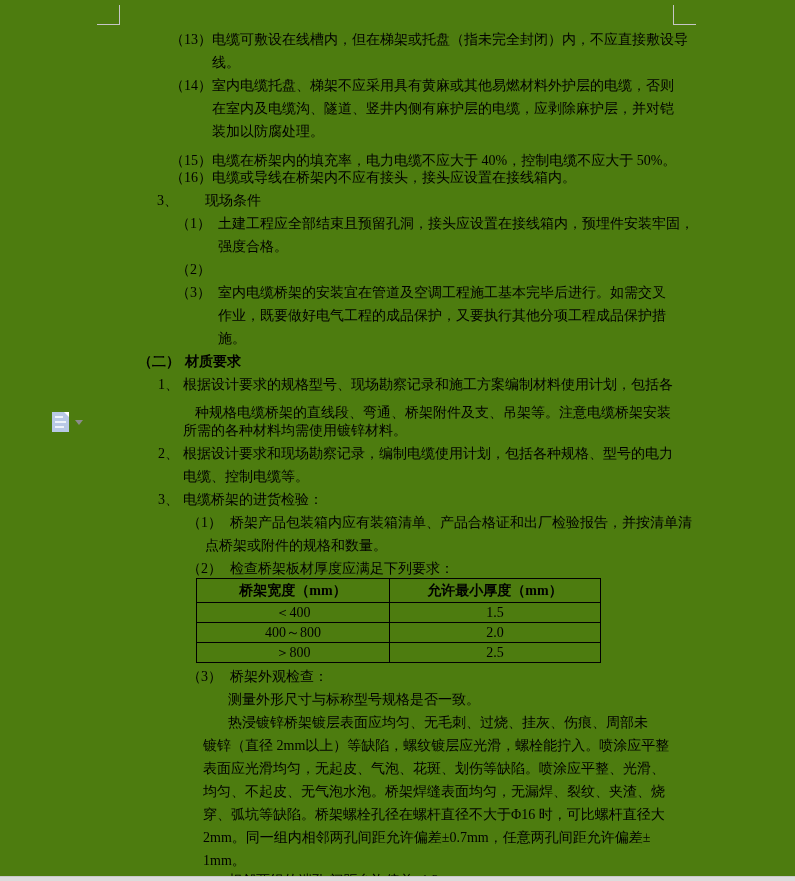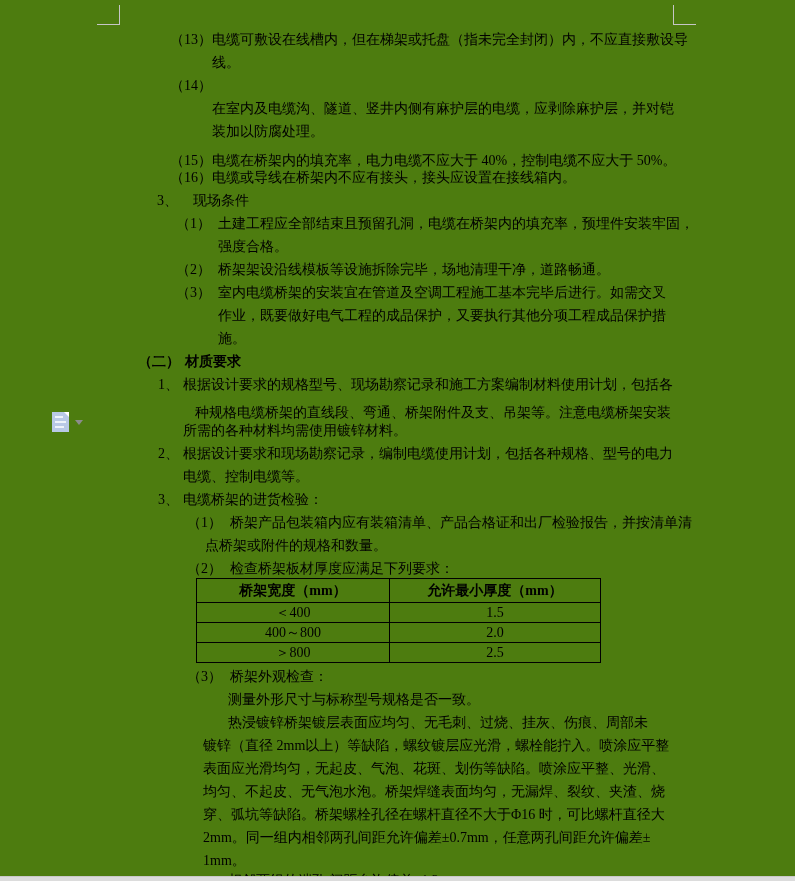--- a/index.html
+++ b/index.html
@@ -81,49 +81,49 @@
   <div id="doc-lines">
       <div class="doc-line" style="top: 31px;">
         <span style="left: 170px;">（13）</span>
         <span style="left: 212px;">电缆可敷设在线槽内，但在梯架或托盘（指未完全封闭）内，不应直接敷设导</span>
       </div>
       <div class="doc-line" style="top: 54px;">
         <span style="left: 212px;">线。</span>
       </div>
       <div class="doc-line" style="top: 77px;">
         <span style="left: 170px;">（14）</span>
+        <span style="left: 212px;">室内电缆托盘、梯架不应采用具有黄麻或其他易燃材料外护层的电缆，否则</span>
       </div>
       <div class="doc-line" style="top: 100px;">
         <span style="left: 212px;">在室内及电缆沟、隧道、竖井内侧有麻护层的电缆，应剥除麻护层，并对铠</span>
       </div>
       <div class="doc-line" style="top: 123px; padding-left: 48px;">
         <span style="left: 212px;">装加以防腐处理。</span>
       </div>
       <div class="doc-line" style="top: 152px; padding-left: 16px;">
         <span style="left: 170px;">（15）</span>
         <span style="left: 212px;">电缆在桥架内的填充率，电力电缆不应大于 40%，控制电缆不应大于 50%。</span>
       </div>
       <div class="doc-line" style="top: 169px;">
         <span style="left: 170px;">（16）</span>
         <span style="left: 212px;">电缆或导线在桥架内不应有接头，接头应设置在接线箱内。</span>
       </div>
       <div class="doc-line" style="top: 192px;">
         <span style="left: 157px;">3、</span>
-        <span style="left: 193px; text-align: center;">现场条件</span>
+        <span style="left: 205px; text-align: center;">现场条件</span>
       </div>
       <div class="doc-line" style="top: 215px;">
         <span style="left: 176px;">（1）</span>
-        <span style="left: 218px;">土建工程应全部结束且预留孔洞，电缆在桥架内的填充率，预埋件安装牢固，</span>
+        <span style="left: 218px;">土建工程应全部结束且预留孔洞，接头应设置在接线箱内，预埋件安装牢固，</span>
       </div>
       <div class="doc-line" style="top: 238px;">
         <span style="left: 218px;">强度合格。</span>
       </div>
       <div class="doc-line" style="top: 261px;">
         <span style="left: 176px;">（2）</span>
-        <span style="left: 218px;">桥架架设沿线模板等设施拆除完毕，场地清理干净，道路畅通。</span>
       </div>
       <div class="doc-line" style="top: 284px;">
         <span style="left: 176px;">（3）</span>
         <span style="left: 218px;">室内电缆桥架的安装宜在管道及空调工程施工基本完毕后进行。如需交叉</span>
       </div>
       <div class="doc-line" style="top: 307px;">
         <span style="left: 218px;">作业，既要做好电气工程的成品保护，又要执行其他分项工程成品保护措</span>
       </div>
       <div class="doc-line" style="top: 330px;">
         <span style="left: 218px;">施。</span>

